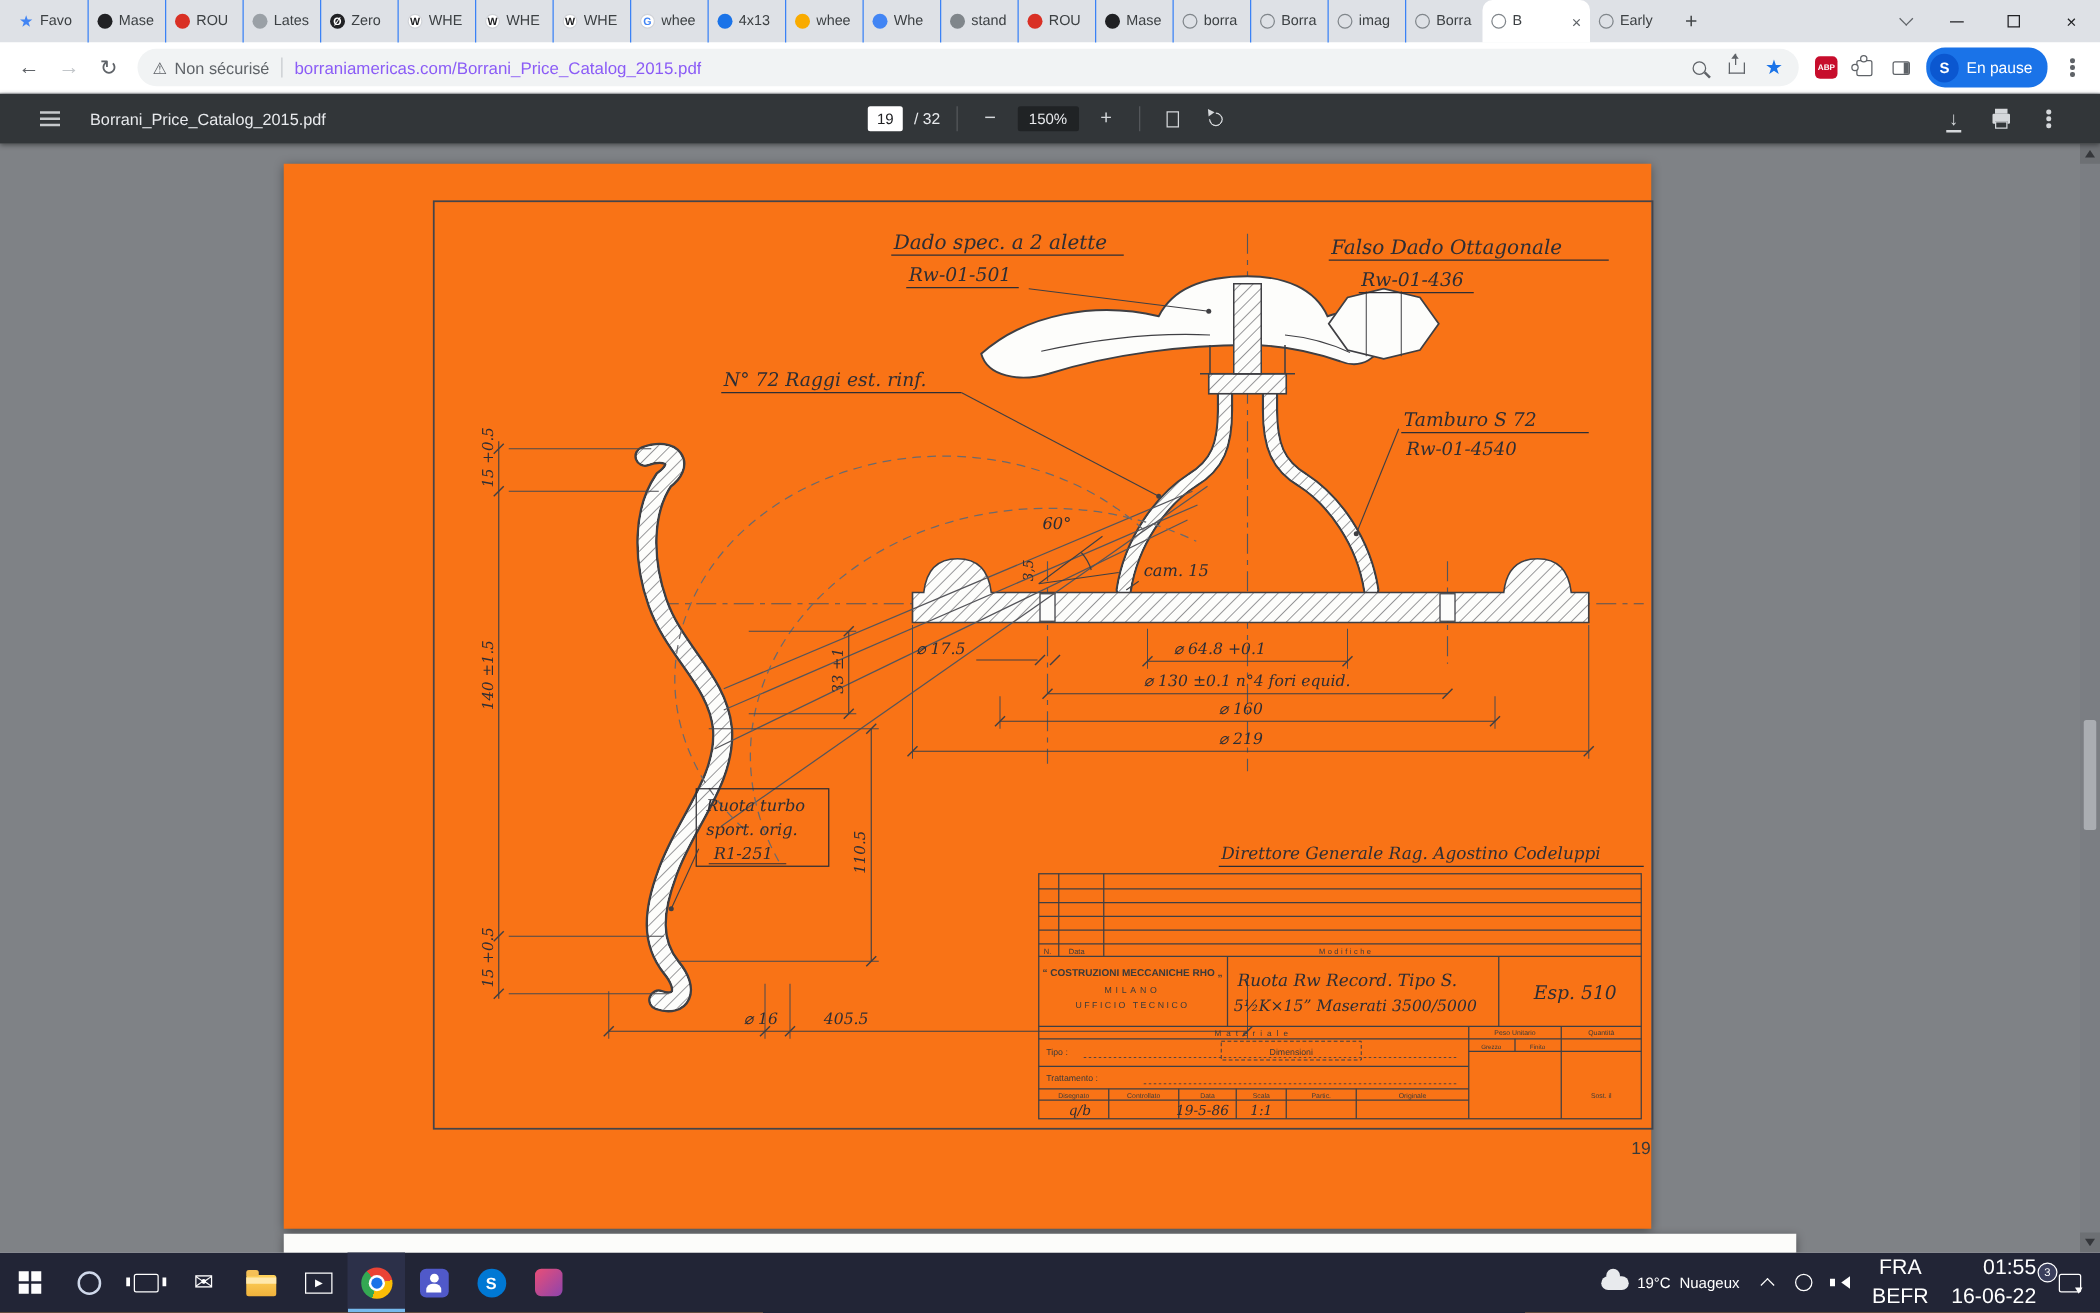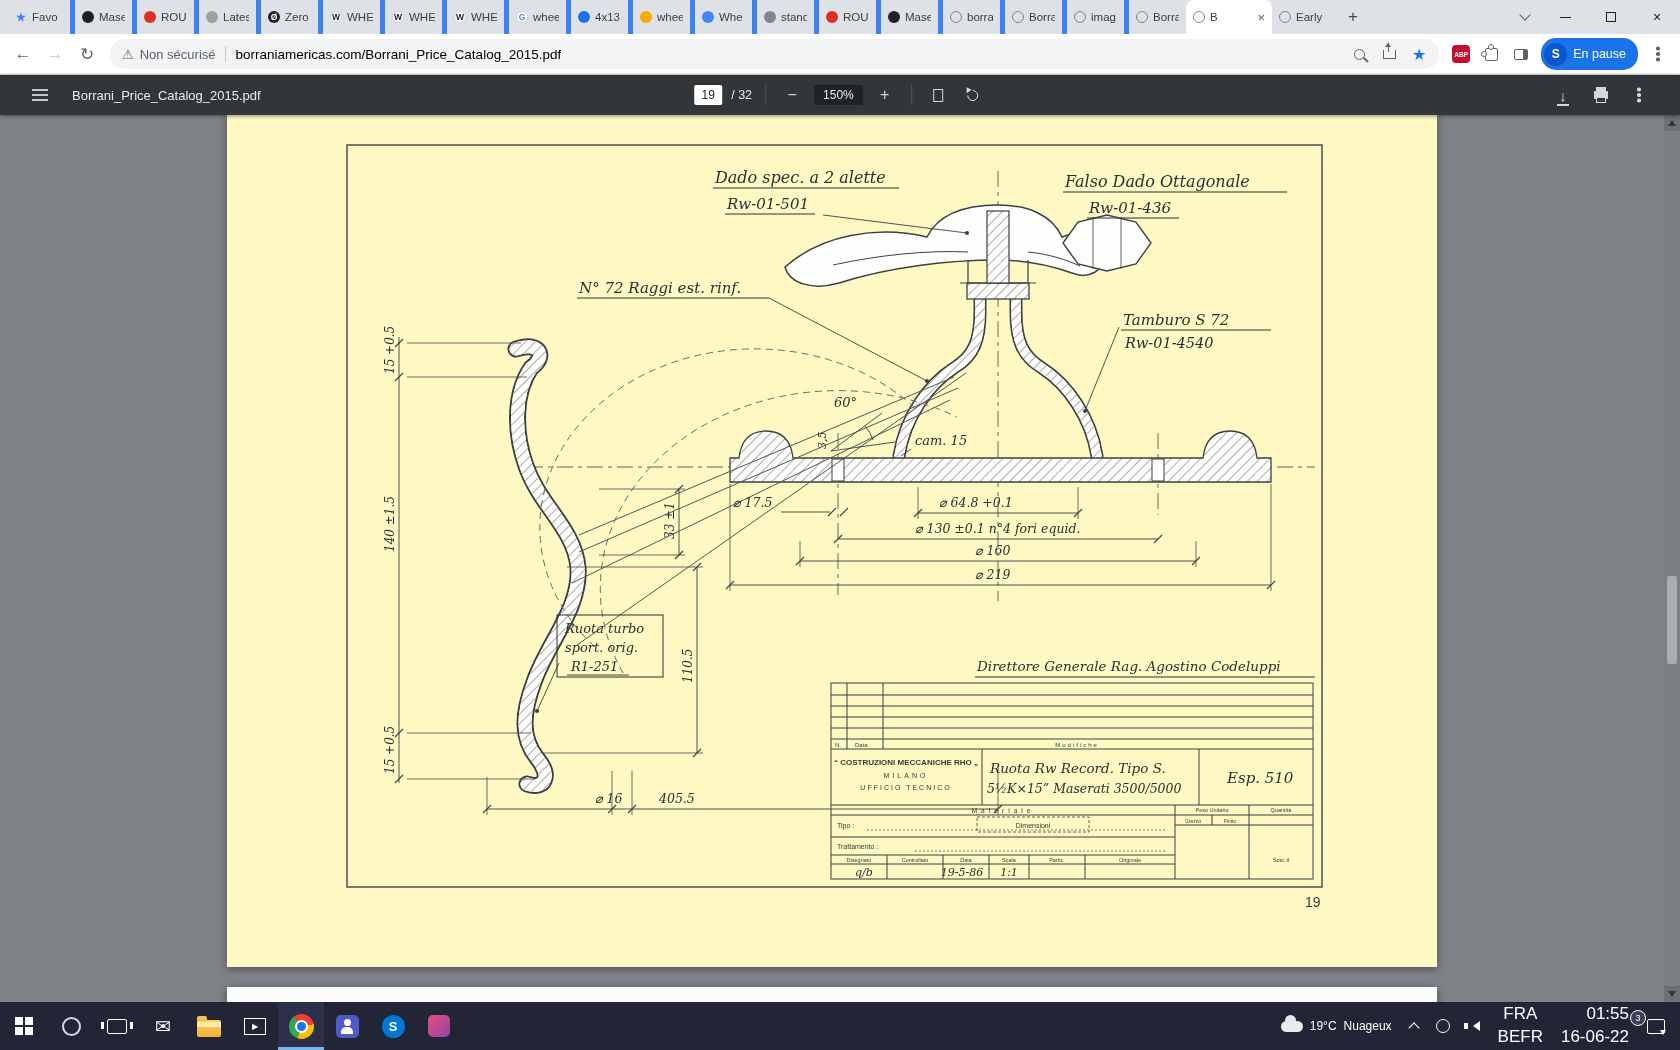--- a/index.html
+++ b/index.html
@@ -3,21 +3,21 @@
 <meta charset="utf-8">
 <style>
   html,body{margin:0;padding:0;background:#000;}
   .screen{width:1680px;height:1050px;display:flex;flex-direction:column;overflow:hidden;
           font-family:"Liberation Sans",sans-serif;background:#fff;position:relative;}
 
   
   .tabstrip{height:34px;background:#dee1e6;display:flex;align-items:flex-end;padding-left:8px;flex:0 0 auto;}
   .tab{position:relative;height:34px;display:flex;align-items:center;gap:5px;padding:0 7px;width:62px;
        box-sizing:border-box;cursor:pointer;}
-  .tab+.tab{border-left:5px solid #3b82f6;}
+  .tab+.tab{border-left:1px solid #3b82f6;}
   .tab.active{background:#fff;border-radius:8px 8px 0 0;width:86px;border-left:none;}
   .tab.active+.tab{border-left:none;}
   .fav{flex:0 0 12px;width:12px;height:12px;border-radius:50%;display:flex;align-items:center;justify-content:center;
        font-size:8.5px;font-weight:bold;color:#fff;box-sizing:border-box;}
   .tlabel{font-size:11.5px;color:#3c4043;overflow:hidden;white-space:nowrap;flex:1;}
   .tclose{font-size:13px;color:#5f6368;line-height:1;}
   .newtab{width:26px;height:26px;margin:4px 6px;display:flex;align-items:center;justify-content:center;
           font-size:17px;color:#44474a;border-radius:50%;}
   .ts-right{margin-left:auto;display:flex;align-items:center;height:34px;}
   .tsbtn{width:34px;height:34px;display:flex;align-items:center;justify-content:center;}
@@ -31,21 +31,21 @@
   .navbar{height:40px;background:#fff;display:flex;align-items:center;padding:0 8px;gap:2px;
           border-bottom:1px solid #dadce0;flex:0 0 auto;}
   .nbtn{width:30px;height:30px;border-radius:50%;display:flex;align-items:center;justify-content:center;
         font-size:17px;color:#5f6368;flex:0 0 auto;}
   .nbtn.disabled{color:#c2c6ca;}
   .omnibox{flex:1;height:30px;background:#f1f3f4;border-radius:15px;display:flex;align-items:center;
            padding:0 6px 0 12px;margin:0 6px;min-width:0;}
   .warn-ico{font-size:13px;color:#5f6368;margin-right:6px;}
   .sec-text{font-size:13px;color:#5f6368;white-space:nowrap;}
   .ob-div{width:1px;height:16px;background:#c6cacd;margin:0 10px 0 9px;}
-  .url{font-size:13.5px;color:#000000;white-space:nowrap;overflow:hidden;text-align:right;}
+  .url{font-size:13.5px;color:#8b5cf6;white-space:nowrap;overflow:hidden;text-align:right;}
   .ob-right{margin-left:auto;display:flex;align-items:center;gap:2px;}
   .obico{width:28px;height:28px;display:flex;align-items:center;justify-content:center;color:#5f6368;flex:0 0 auto;}
   .loupe{width:9px;height:9px;border:1.6px solid #5f6368;border-radius:50%;position:relative;}
   .loupe::after{content:"";position:absolute;width:6px;height:1.6px;background:#5f6368;
                 transform:rotate(45deg);right:-5px;bottom:-2px;}
   .sendbox{width:11px;height:8px;border:1.5px solid #5f6368;border-top:none;position:relative;}
   .sendbox::before{content:"";position:absolute;left:4px;top:-7px;width:1.5px;height:9px;background:#5f6368;}
   .sendbox::after{content:"";position:absolute;left:1px;top:-10px;border:3.5px solid transparent;
                   border-bottom:4.5px solid #5f6368;}
   .star{font-size:16px;color:#1a73e8;}
@@ -88,21 +88,21 @@
   .pdfright{margin-left:auto;display:flex;gap:12px;align-items:center;}
   .dl{position:relative;font-size:15px;line-height:1;color:#d5d8db;}
   .dl::after{content:"";position:absolute;left:-2px;right:-2px;bottom:-3px;height:1.6px;background:#d5d8db;}
   .prn{width:14px;height:8px;background:#d5d8db;border-radius:1px;position:relative;}
   .prn::before{content:"";position:absolute;top:-4px;left:2px;width:10px;height:4px;background:#d5d8db;}
   .prn::after{content:"";position:absolute;bottom:-4px;left:2px;width:8px;height:4px;background:#323639;
               border:1px solid #d5d8db;}
 
   
   .pdf-area{flex:1;background:#7f8286;position:relative;overflow:hidden;}
-  .pdf-page{position:absolute;left:227px;top:0;width:1210px;height:852px;background:#fef9c3;
+  .pdf-page{position:absolute;left:227px;top:16px;width:1094px;height:852px;background:#f97316;
             box-shadow:0 2px 8px rgba(0,0,0,.4);}
   .pdf-page2{position:absolute;left:227px;top:872px;width:1210px;height:20px;background:#fcfcfa;
              box-shadow:0 2px 8px rgba(0,0,0,.4);}
   .pdf-scroll{position:absolute;right:0;top:0;bottom:0;width:16px;background:#7b7e83;}
   .sarrow{height:16px;display:flex;align-items:center;justify-content:center;background:#6d7074;}
   .sarrow.bottom{position:absolute;bottom:0;left:0;right:0;}
   .tri-up{width:0;height:0;border-left:4px solid transparent;border-right:4px solid transparent;
           border-bottom:6px solid #35373b;}
   .tri-down{width:0;height:0;border-left:4px solid transparent;border-right:4px solid transparent;
             border-top:6px solid #35373b;}

